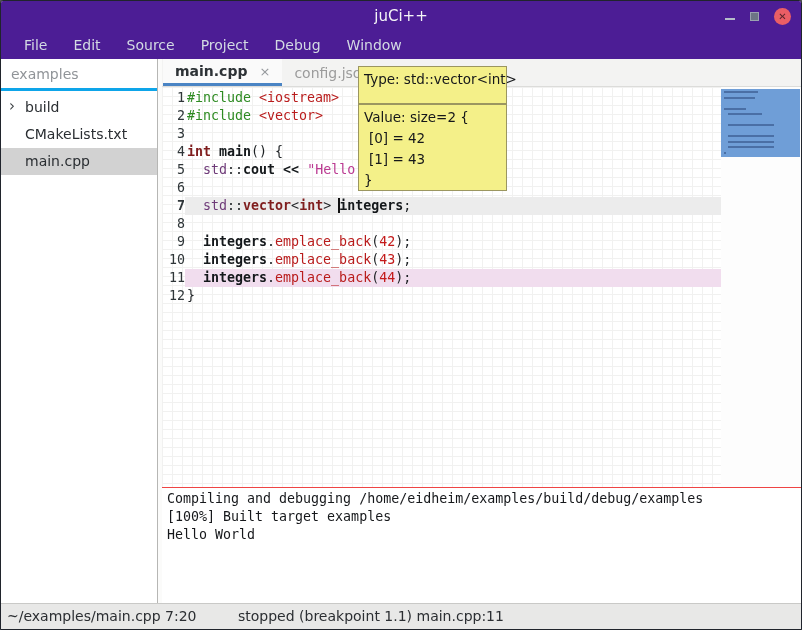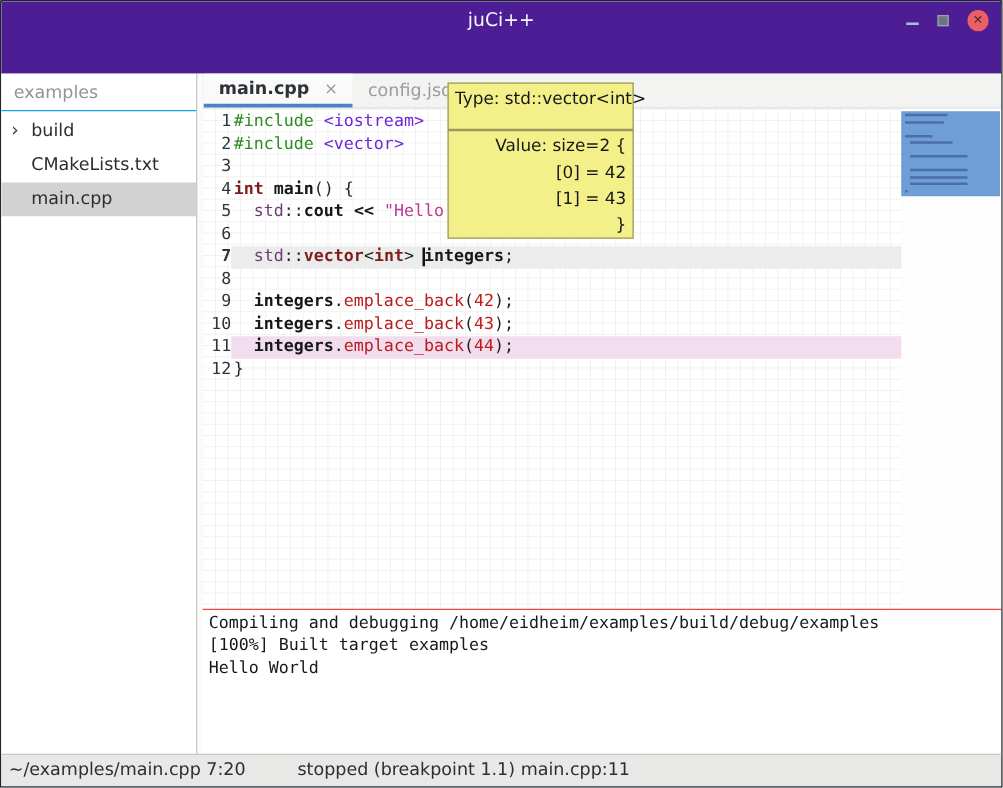--- a/index.html
+++ b/index.html
@@ -15,21 +15,21 @@
   .ctl{ display:inline-flex; align-items:center; justify-content:center; cursor:default; }
   .ctl.min{ width:10px; height:2px; background:#b5bcc9; margin-top:6px; }
   .ctl.restore{ width:9px; height:9px; border:1.5px solid #9aa2b0; background:#6d7585; }
   .ctl.close{ width:17px; height:17px; border-radius:50%; background:#ea5e65; color:#59242a; font-size:10px; font-weight:bold; }
   .menubar{ display:flex; align-items:center; height:28px; padding-left:10px; }
   .menu-item{ color:#d3dae3; font-size:14px; padding:4px 13px; cursor:default; }
 
   
   .body{ position:absolute; top:58px; left:0; width:100%; height:546px; display:flex; background:#fff; }
   .sidebar{ width:157px; border-right:1px solid #b6b6b4; background:#fff; }
-  .side-header{ color:#909498; font-size:14px; padding:7px 10px 6px; border-bottom:1px solid #0ea5e9; }
+  .side-header{ color:#909498; font-size:14px; padding:7px 10px 6px; border-bottom:3px solid #0ea5e9; }
   .tree{ padding-top:3px; }
   .tree-row{ position:relative; height:27px; line-height:27px; font-size:14px; color:#2a2e32; padding-left:24px; cursor:default; }
   .tree-row.selected{ background:#d2d2d2; }
   .expander{ position:absolute; left:8px; top:-1px; color:#3c4044; font-size:15px; }
   .splitter{ width:4px; background:#fbfbfa; cursor:col-resize; }
   .main{ position:relative; flex:1; }
 
   
   .tabbar{ position:absolute; top:0; left:0; right:0; height:28px; background:#f3f3f2; border-bottom:1px solid #dcdcda; display:flex; padding-left:1px; }
   .tab{ display:flex; align-items:center; padding:0 12px; font-size:14px; cursor:default; }
@@ -45,21 +45,21 @@
          background-size:10px 9px; }
   .hl{ position:absolute; left:23px; width:537px; height:18px; }
   .hl.current{ background:#ececec; }
   .hl.stopped{ background:#f1ddee; }
   .gutter{ position:absolute; left:0; top:2px; width:23px; font-family:"DejaVu Sans Mono", monospace; font-size:13.3px; color:#2f3639; text-align:right; }
   .gline{ height:18px; line-height:18px; }
   .gline.cur{ font-weight:bold; }
   .code{ position:absolute; left:25px; top:2px; right:80px; font-family:"DejaVu Sans Mono", monospace; font-size:13.3px; color:#1c2023; white-space:pre; }
   .cline{ height:18px; line-height:18px; }
   .s-pre{ color:#2e8b22; }
-  .s-inc{ color:#6d28d9; }
+  .s-inc{ color:#b91c1c; }
   .s-kw { color:#7f1d1d;font-weight:bold; }
   .s-ns { color:#6e3a78; }
   .s-fn { color:#b91c1c; }
   .s-num{ color:#c41a1a; }
   .s-str{ color:#bb3a92; }
   .s-b  { color:#14181b; font-weight:bold; }
   .caret{ display:inline-block; width:0; height:15px; border-left:2px solid #111;
           margin-left:-1px; margin-right:-1px; vertical-align:text-bottom; }
 
   
@@ -75,36 +75,44 @@
   
   .statusbar{ position:absolute; left:0; bottom:0; width:100%; height:26px; background:#e8e8e7; border-top:1px solid #c9c9c7;
               font-size:14px; color:#2b2e32; }
   .st-left{ position:absolute; left:6px; top:4px; }
   .st-center{ position:absolute; left:237px; top:4px; }
 
   
   .tt{ position:absolute; background:#f4f089; border:1px solid #9b9660; font-size:13.5px; color:#15171a; z-index:50; padding:2px 5px; }
   .tt-type{ left:357px; top:65px; width:149px; height:38px; }
   .tt-value{ left:357px; top:103px; width:149px; height:87px; }
-  .tt-line{ line-height:21px; white-space:pre;text-align:right; }
+  .tt-line{ line-height:21px; white-space:pre; }
   .tt-line.indent{ padding-left:5px; }
 </style>
 </head>
 <body>
 
 <div class="window">
 
   <div class="topbar">
     <div class="titlebar">
       <span class="title">juCi++</span>
       <div class="controls">
         <span class="ctl min"></span>
         <span class="ctl restore"></span>
         <span class="ctl close">✕</span>
       </div>
+    </div>
+    <div class="menubar">
+      <span class="menu-item">File</span>
+      <span class="menu-item">Edit</span>
+      <span class="menu-item">Source</span>
+      <span class="menu-item">Project</span>
+      <span class="menu-item">Debug</span>
+      <span class="menu-item">Window</span>
     </div>
   </div>
 
   <div class="body">
     <div class="sidebar">
       <div class="side-header">examples</div>
       <div class="tree">
         <div class="tree-row">
           <span class="expander">›</span>
           <span>build</span>

